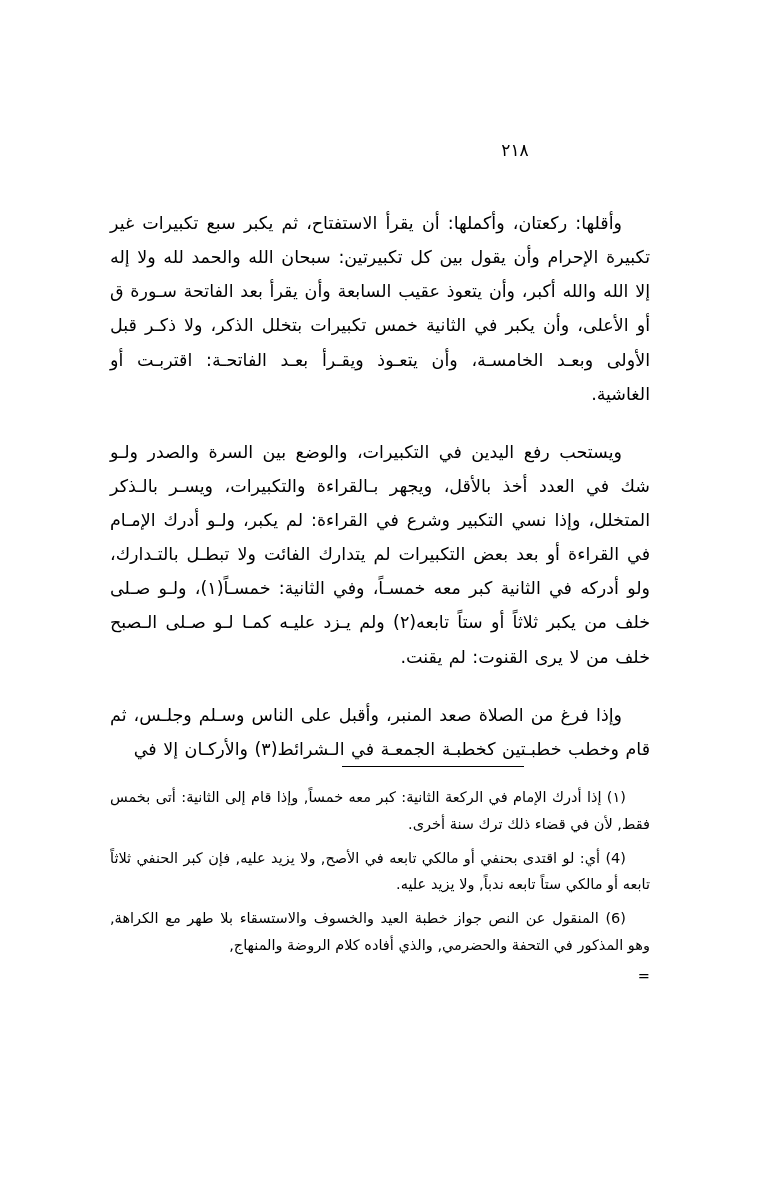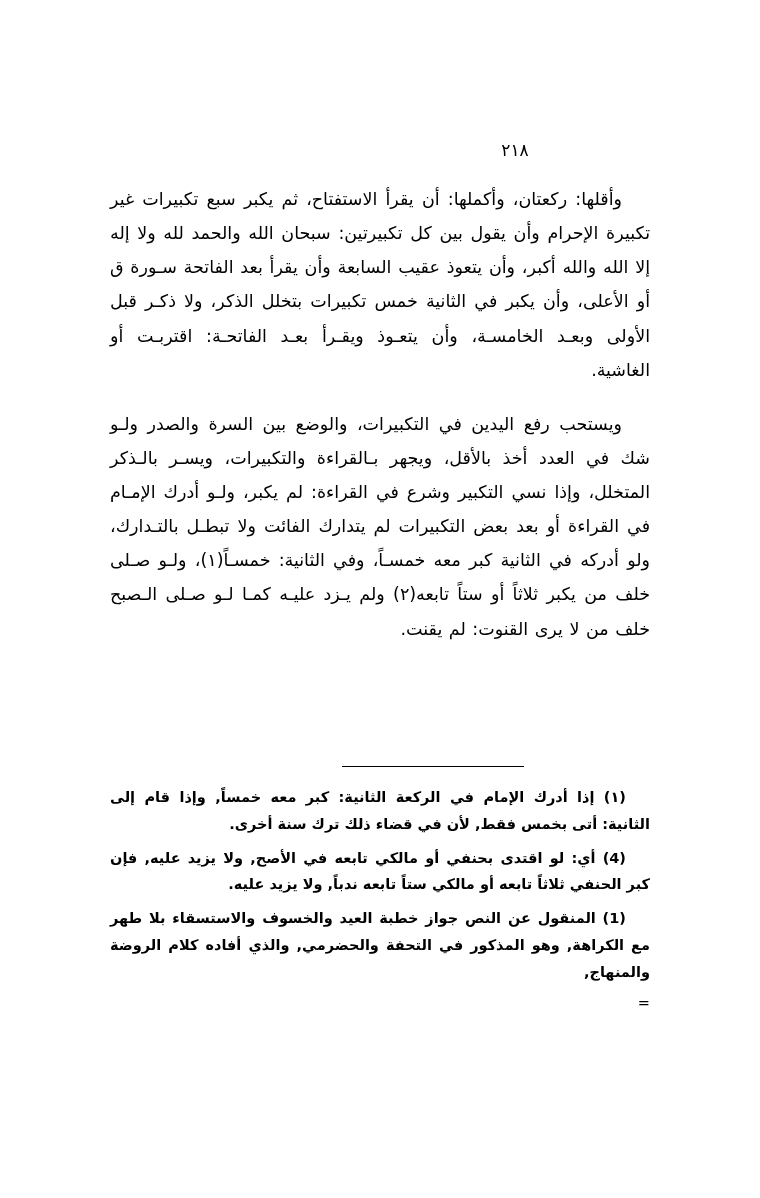--- a/index.html
+++ b/index.html
@@ -47,20 +47,21 @@
   .para {
     font-size: 17.5px;
     line-height: 1.95;
     text-align: justify;
     text-justify: inter-word;
     margin: 0 0 20px 0;
     word-spacing: 1px;
   }
   .para.indent {
     text-indent: 28px;
+    margin-top: 24px;
   }
   .footnote-rule {
     position: absolute;
     top: 766px;
     right: 236px;
     width: 182px;
     height: 0;
     border-top: 1.4px solid #000;
   }
   .footnotes {
@@ -72,44 +73,44 @@
     text-align: justify;
   }
   .fn {
     font-size: 14.5px;
     line-height: 1.85;
     margin: 0 0 7px 0;
     text-align: justify;
   }
   .fn.indent {
     text-indent: 24px;
-    font-weight: bold;
   }
   .eq-mark {
     font-size: 14.5px;
     line-height: 1.4;
     margin-top: 2px;
   }
 </style>
 </head>
 <body>
 
 <div class="page">
 
   <div class="page-number">
     <span class="page-number-inner">٢١٨</span>
   </div>
 
   <div class="body-area">
     <p class="para indent">وأقلها: ركعتان، وأكملها: أن يقرأ الاستفتاح، ثم يكبر سبع تكبيرات غير تكبيرة الإحرام وأن يقول بين كل تكبيرتين: سبحان الله والحمد لله ولا إله إلا الله والله أكبر، وأن يتعوذ عقيب السابعة وأن يقرأ بعد الفاتحة سـورة ق أو الأعلى، وأن يكبر في الثانية خمس تكبيرات بتخلل الذكر، ولا ذكـر قبل الأولى وبعـد الخامسـة، وأن يتعـوذ ويقـرأ بعـد الفاتحـة: اقتربـت أو الغاشية.</p>
     <p class="para indent">ويستحب رفع اليدين في التكبيرات، والوضع بين السرة والصدر ولـو شك في العدد أخذ بالأقل، ويجهر بـالقراءة والتكبيرات، ويسـر بالـذكر المتخلل، وإذا نسي التكبير وشرع في القراءة: لم يكبر، ولـو أدرك الإمـام في القراءة أو بعد بعض التكبيرات لم يتدارك الفائت ولا تبطـل بالتـدارك، ولو أدركه في الثانية كبر معه خمسـاً، وفي الثانية: خمسـاً(١)، ولـو صـلى خلف من يكبر ثلاثاً أو ستاً تابعه(٢) ولم يـزد عليـه كمـا لـو صـلى الـصبح خلف من لا يرى القنوت: لم يقنت.</p>
+    <p class="para indent">وإذا فرغ من الصلاة صعد المنبر، وأقبل على الناس وسـلم وجلـس، ثم قام وخطب خطبـتين كخطبـة الجمعـة في الـشرائط(٣) والأركـان إلا في</p>
   </div>
 
   <div class="footnote-rule"></div>
 
   <div class="footnotes">
     <p class="fn indent">(١) إذا أدرك الإمام في الركعة الثانية: كبر معه خمساً, وإذا قام إلى الثانية: أتى بخمس فقط, لأن في قضاء ذلك ترك سنة أخرى.</p>
     <p class="fn indent">(4) أي: لو اقتدى بحنفي أو مالكي تابعه في الأصح, ولا يزيد عليه, فإن كبر الحنفي ثلاثاً تابعه أو مالكي ستاً تابعه ندباً, ولا يزيد عليه.</p>
-    <p class="fn indent">(1) المنقول عن النص جواز خطبة العيد والخسوف والاستسقاء بلا طهر مع الكراهة, وهو المذكور في التحفة والحضرمي, والذي أفاده كلام الروضة والمنهاج,</p>
+    <p class="fn indent">(6) المنقول عن النص جواز خطبة العيد والخسوف والاستسقاء بلا طهر مع الكراهة, وهو المذكور في التحفة والحضرمي, والذي أفاده كلام الروضة والمنهاج,</p>
     <div class="eq-mark">=</div>
   </div>
 
 </div>
 
 </body></html>

